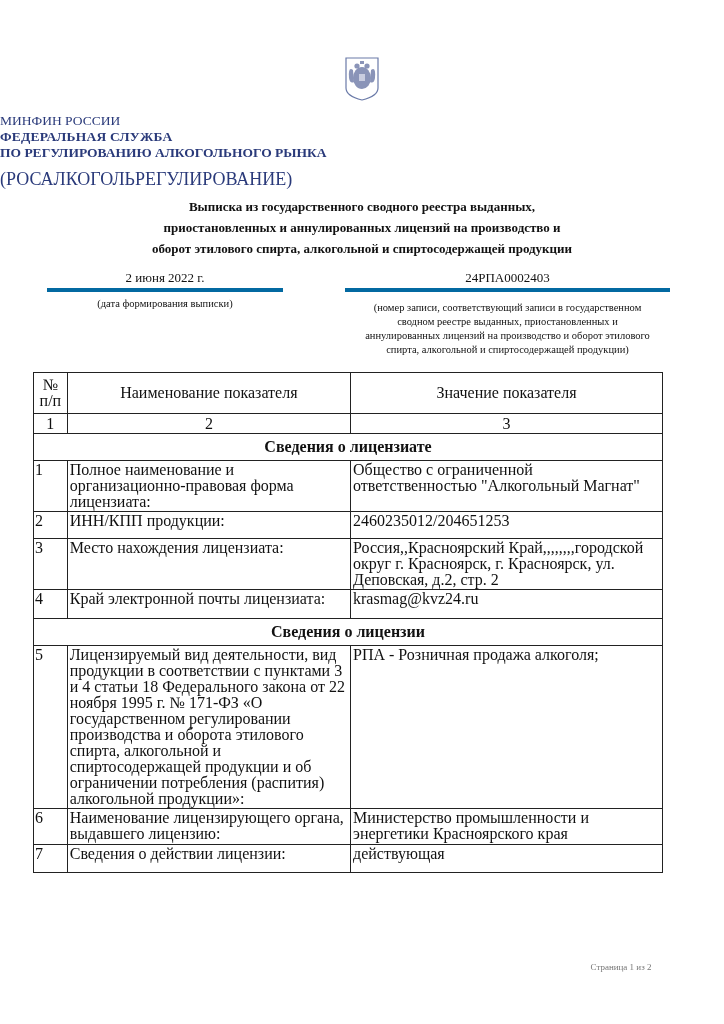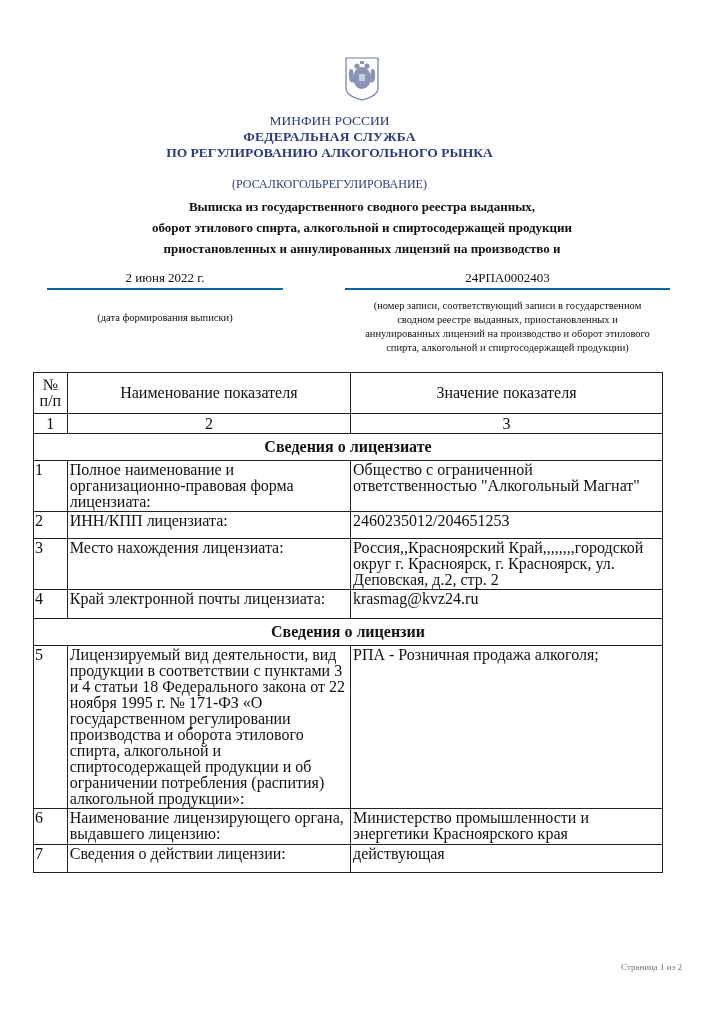--- a/index.html
+++ b/index.html
@@ -4,55 +4,55 @@
   <style>
     html, body { margin: 0; padding: 0; background: #ffffff; }
     body {
       width: 724px; height: 1024px; position: relative; overflow: hidden;
       font-family: "Liberation Serif", "DejaVu Serif", serif;
       color: #111111;
     }
     .emblem {
       position: absolute; left: 344px; top: 56px; width: 36px; height: 46px;
     }
-    .agency-line { position: absolute; left: 0; width: 659px; text-align: center; color: #2a3a7a; }
+    .agency-line { position: absolute; left: 0; width: 659px; color: #2a3a7a; }
     #ag1 { top: 113px; font-size: 13.5px; }
     #ag2 { top: 129px; font-size: 13.5px; font-weight: bold; letter-spacing: 0.2px; }
     #ag3 { top: 145px; font-size: 13.5px; font-weight: bold; }
-    #ag4 { top: 177px; font-size: 12px; }
+    #ag4 { top: 169px; font-size: 18px; }
     .doc-title {
       position: absolute; left: 60px; top: 196px; width: 604px; text-align: center;
       font-weight: bold; font-size: 13px; line-height: 21px;
     }
     .field {
       position: absolute; text-align: center; font-size: 13px;
     }
-    .field .val { height: 20px; line-height: 20px; border-bottom: 2px solid #0369a1; }
-    .field .cap { font-size: 10.5px; line-height: 14px; margin-top: 21px; }
+    .field .val { height: 20px; line-height: 20px; border-bottom: 4px solid #0369a1; }
+    .field .cap { font-size: 10.5px; line-height: 14px; margin-top: 5px; }
     #date-field { left: 47px; top: 268px; width: 236px; }
     #reg-field { left: 345px; top: 268px; width: 325px; }
     #reg-field .cap { width: 290px; margin-left: auto; margin-right: auto; font-size: 10.5px; line-height: 14px; margin-top: 9px; }
 
     table.reg {
       position: absolute; left: 33px; top: 372px; width: 630px;
       border-collapse: collapse; font-size: 16px; line-height: 16px;
     }
     table.reg td, table.reg th {
       border: 1px solid #222; vertical-align: top; padding: 1px 2px;
       font-weight: normal;
     }
     table.reg col.c1 { width: 35px; }
     table.reg col.c2 { width: 297px; }
     table.reg col.c3 { width: 326px; }
     table.reg thead th { vertical-align: middle; text-align: center; height: 38px; }
     table.reg tr.nums td { text-align: center; height: 17px; vertical-align: middle; }
     table.reg tr.section td { text-align: center; font-weight: bold; height: 24px; vertical-align: middle; }
     table.reg td.num { padding-left: 1px; }
     .footer {
-      position: absolute; left: 560px; top: 962px; width: 122px; text-align: right;
+      position: absolute; left: 560px; top: 962px; width: 122px; text-align: center;
       font-size: 9px; color: #777777;
     }
   </style>
 </head>
 <body>
 
 <svg class="emblem" viewBox="0 0 36 46">
   <path d="M2 2 H34 V32 Q34 40 18 44 Q2 40 2 32 Z" fill="none" stroke="#6a7aa8" stroke-width="1.2"></path>
   <g fill="#8a94b8">
     <ellipse cx="18" cy="22" rx="9" ry="11"></ellipse>
@@ -65,22 +65,22 @@
   <rect x="15" y="18" width="6" height="7" fill="#c9cde0"></rect>
 </svg>
 
 <div class="agency-line" id="ag1">МИНФИН РОССИИ</div>
 <div class="agency-line" id="ag2">ФЕДЕРАЛЬНАЯ СЛУЖБА</div>
 <div class="agency-line" id="ag3">ПО РЕГУЛИРОВАНИЮ АЛКОГОЛЬНОГО РЫНКА</div>
 <div class="agency-line" id="ag4">(РОСАЛКОГОЛЬРЕГУЛИРОВАНИЕ)</div>
 
 <div class="doc-title">
   <div>Выписка из государственного сводного реестра выданных,</div>
+  <div>приостановленных и аннулированных лицензий на производство и</div>
   <div>оборот этилового спирта, алкогольной и спиртосодержащей продукции</div>
-  <div>приостановленных и аннулированных лицензий на производство и</div>
 </div>
 
 <div class="field" id="date-field">
   <div class="val">2 июня 2022 г.</div>
   <div class="cap">(дата формирования выписки)</div>
 </div>
 
 <div class="field" id="reg-field">
   <div class="val">24РПА0002403</div>
   <div class="cap">(номер записи, соответствующий записи в государственном сводном реестре выданных, приостановленных и аннулированных лицензий на производство и оборот этилового спирта, алкогольной и спиртосодержащей продукции)</div>
@@ -109,21 +109,21 @@
     <tr class="section">
       <td colspan="3">Сведения о лицензиате</td>
     </tr>
     <tr style="height:36px">
       <td class="num">1</td>
       <td>Полное наименование и организационно-правовая форма лицензиата:</td>
       <td>Общество с ограниченной ответственностью "Алкогольный Магнат"</td>
     </tr>
     <tr style="height:27px">
       <td class="num">2</td>
-      <td>ИНН/КПП лицензиата:</td>
+      <td>ИНН/КПП продукции:</td>
       <td>2460235012/204651253</td>
     </tr>
     <tr style="height:48px">
       <td class="num">3</td>
       <td>Место нахождения лицензиата:</td>
       <td>Россия,,Красноярский Край,,,,,,,,городской округ г. Красноярск, г. Красноярск, ул. Деповская, д.2, стр. 2</td>
     </tr>
     <tr style="height:29px">
       <td class="num">4</td>
       <td>Край электронной почты лицензиата:</td>

